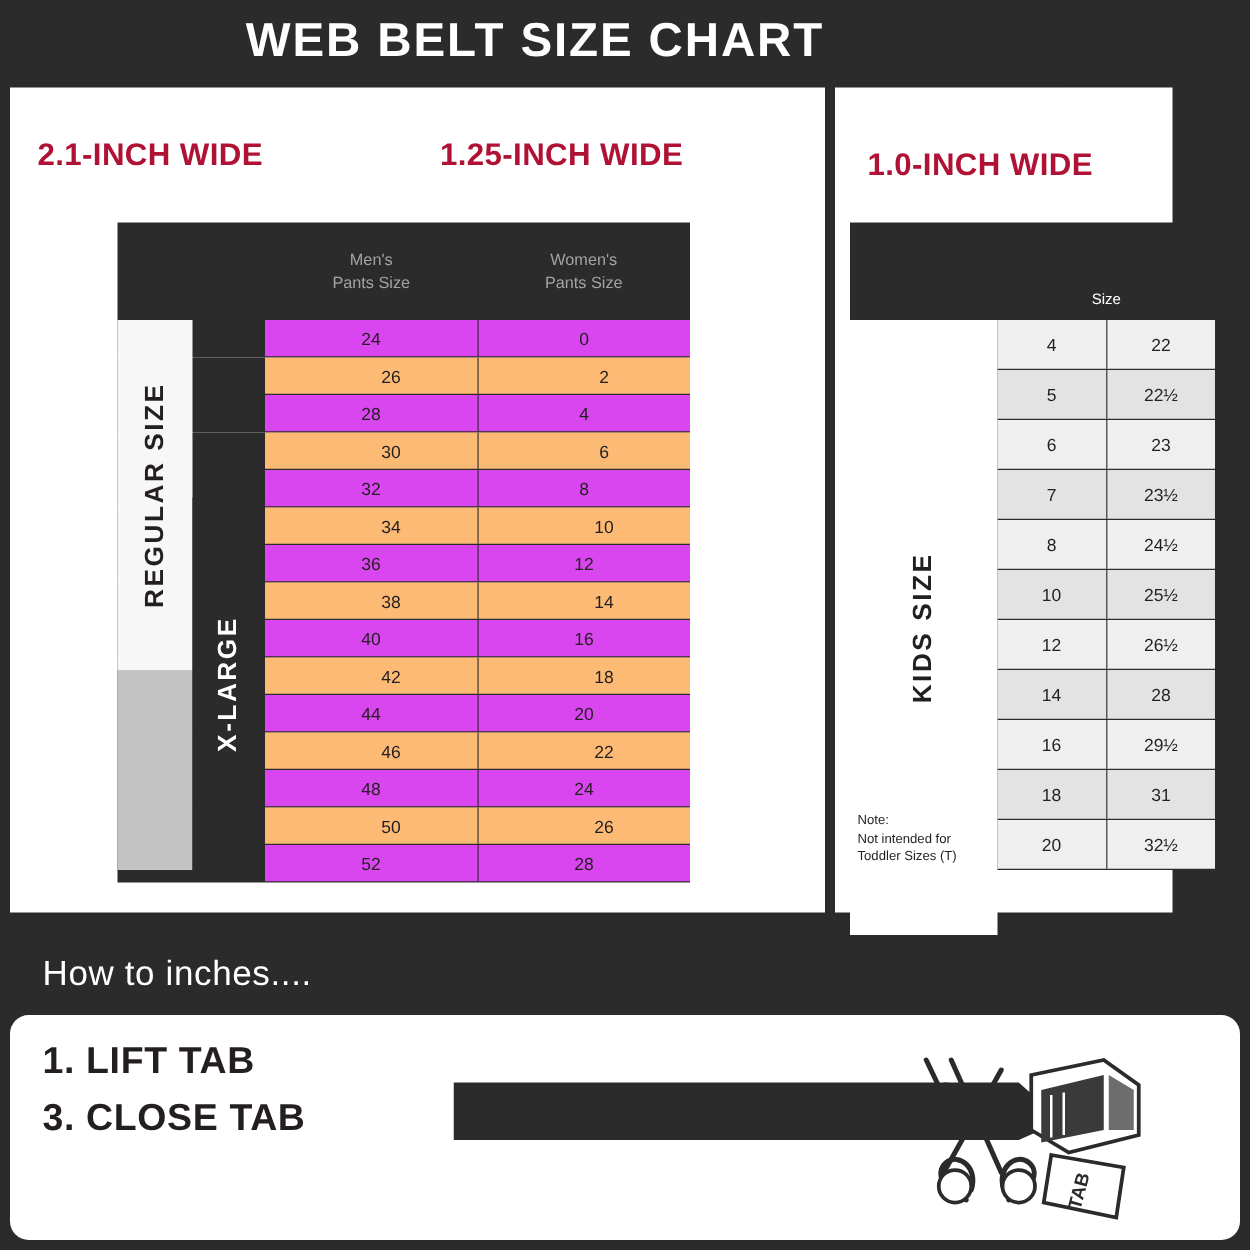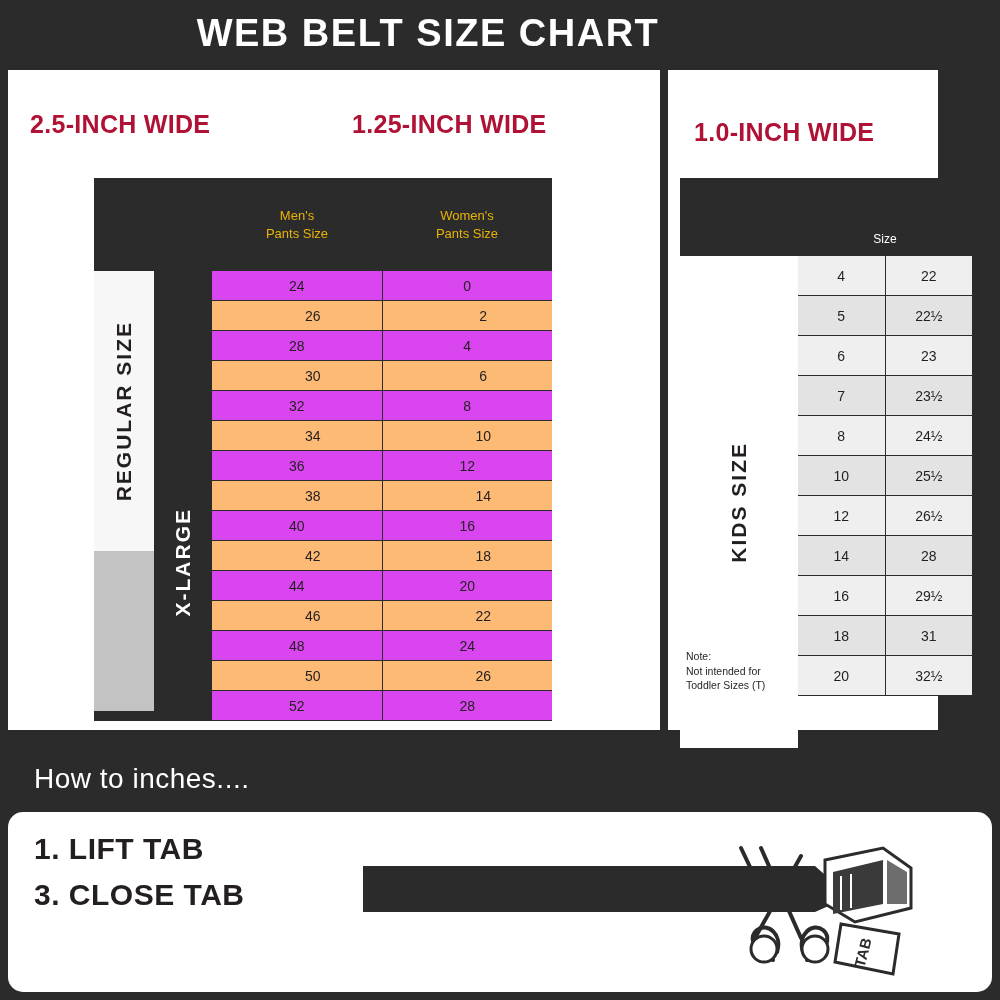--- a/index.html
+++ b/index.html
@@ -59,22 +59,22 @@
 
   
   .adult-table {
     position: absolute;
     left: 86px; top: 108px;
     width: 458px;
   }
   .adult-head {
     display: flex;
     background: #2b2b2b;
-    color: #eab308;
-    height: 93px;
+    color: #a3a3a3;
+    height: 78px;
   }
   .adult-head .spacer { width: 118px; }
   .adult-head .hcell {
     flex: 1;
     display: flex; flex-direction: column;
     align-items: center; justify-content: center;
     font-size: 13px; line-height: 1.35;
     text-align: center;
   }
   .adult-body { position: relative; }
@@ -233,21 +233,21 @@
 
 <div class="page">
 
   <div class="titlebar">
     <div class="title">WEB BELT SIZE CHART</div>
   </div>
 
   <div class="panels">
 
     <div class="panel panel-left">
-      <div class="width-label w15">2.5-INCH WIDE</div>
+      <div class="width-label w15">2.1-INCH WIDE</div>
       <div class="width-label w125">1.25-INCH WIDE</div>
 
       <div class="adult-table">
         <div class="adult-head">
           <div class="spacer"></div>
           <div class="hcell">
             <span>Men's</span>
             <span>Pants Size</span>
           </div>
           <div class="hcell">

